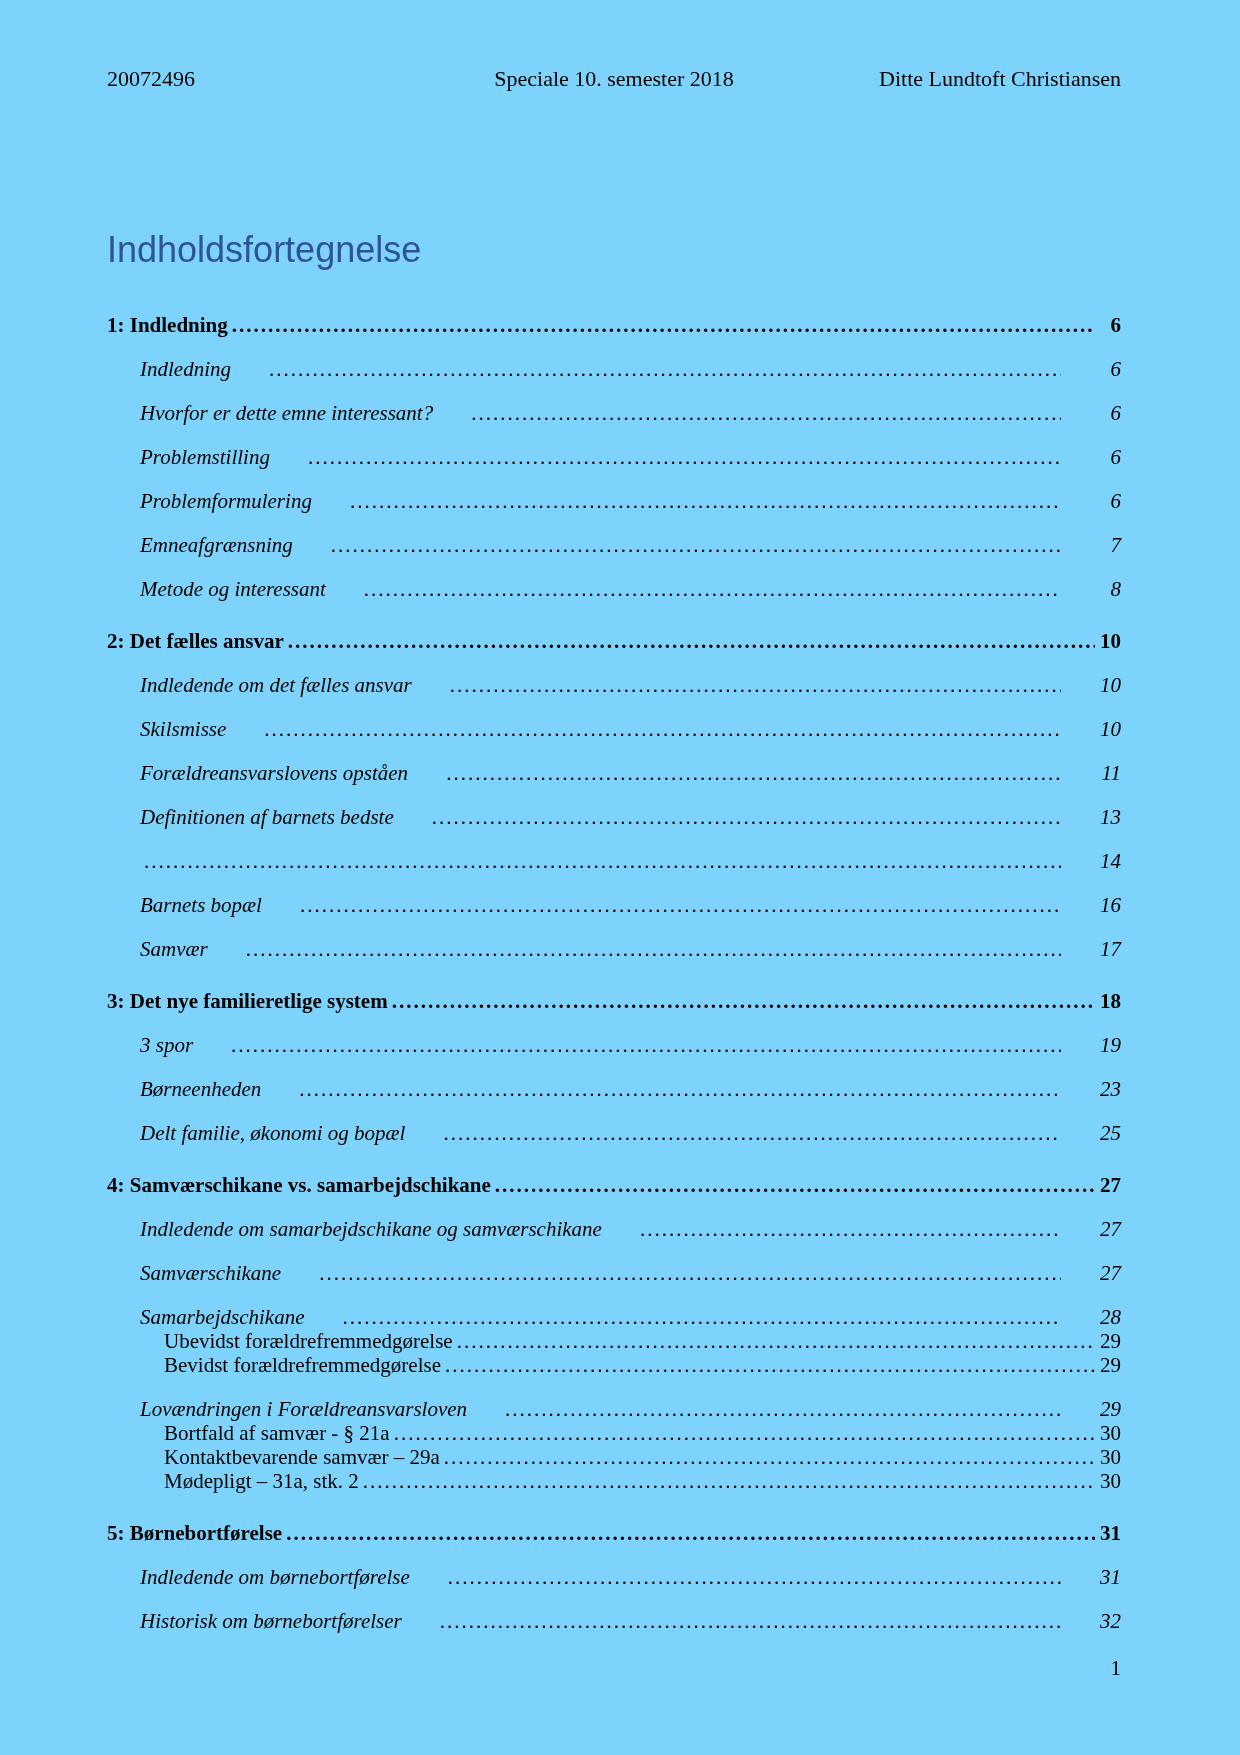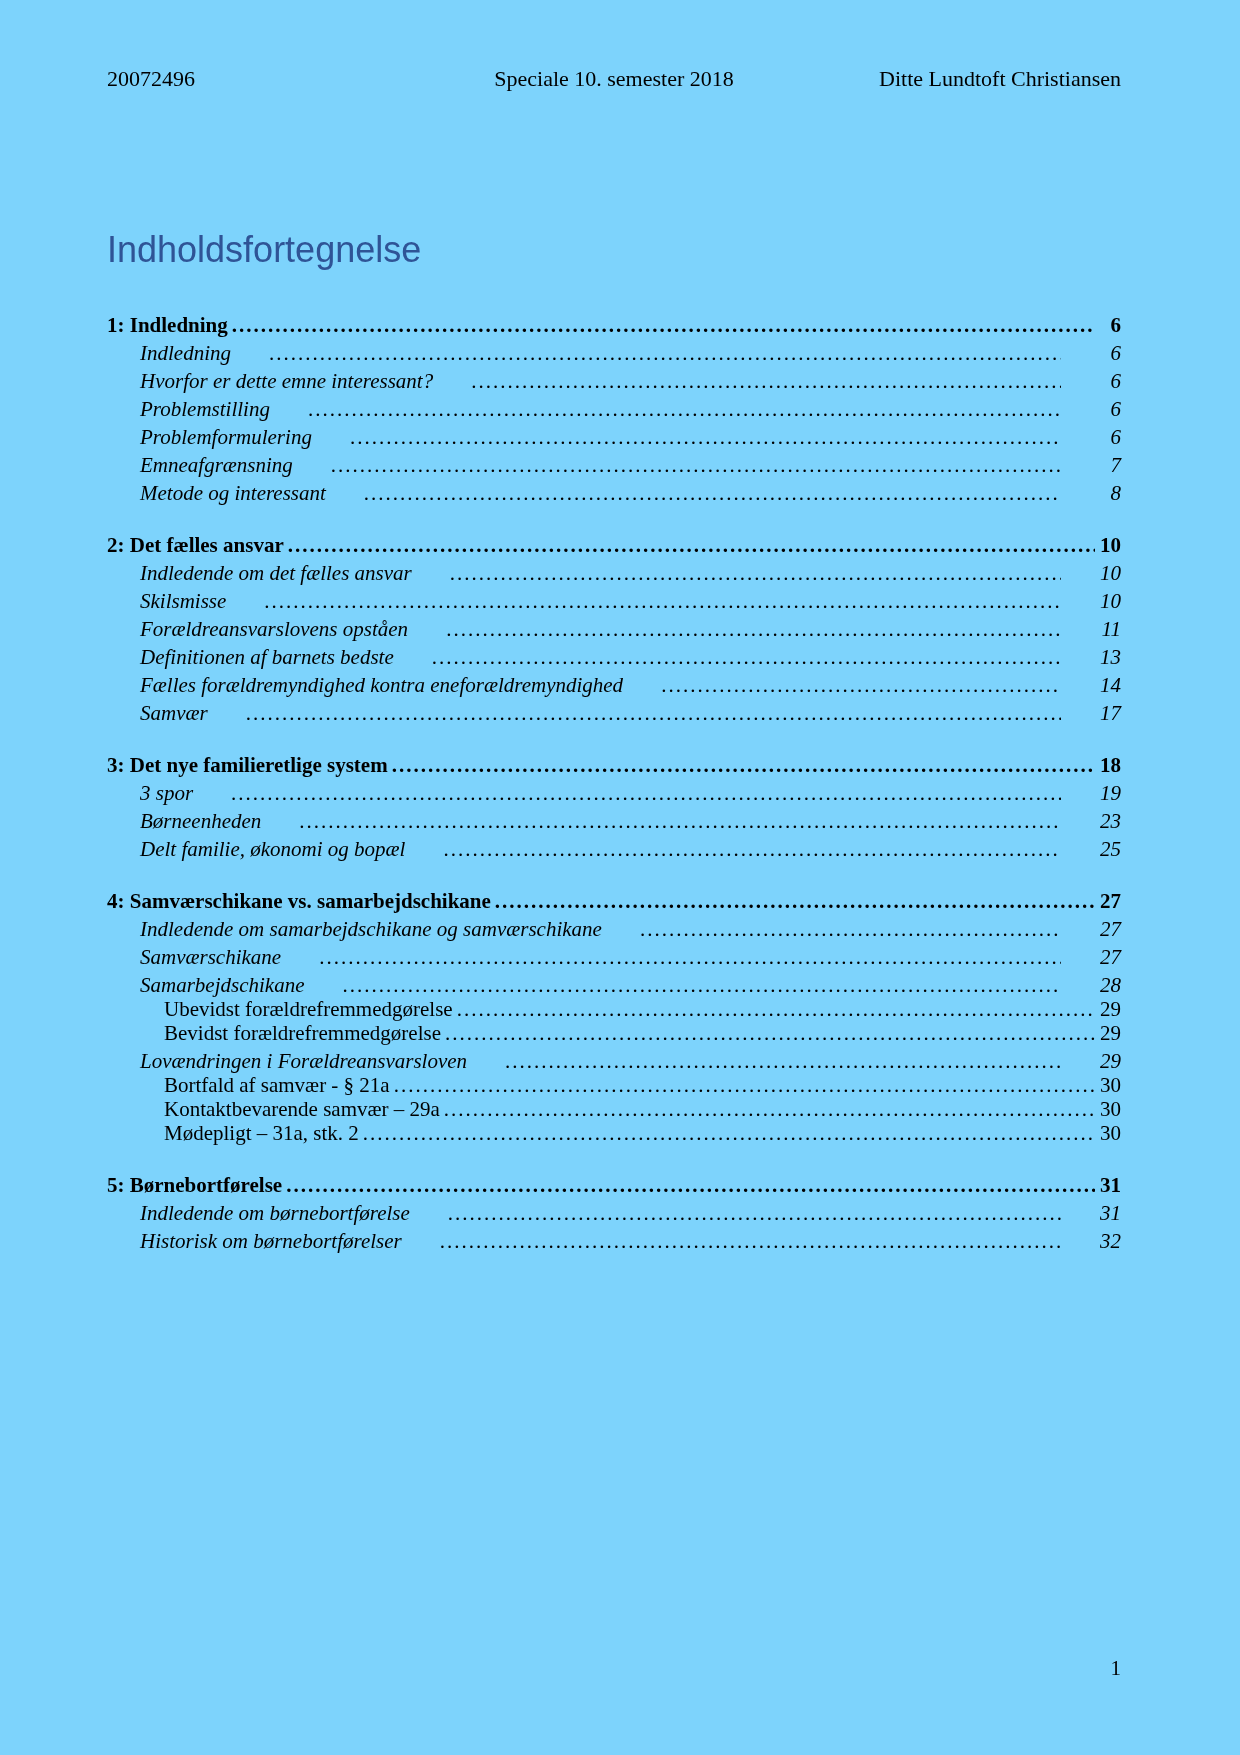--- a/index.html
+++ b/index.html
@@ -44,21 +44,21 @@
   
   .toc-list {
     position: absolute;
     left: 107px;
     top: 313px;
     width: 1014px;
     font-size: 21px;
   }
   .toc-row { display: flex; line-height: 24px; }
   .toc-row.lvl1 { font-weight: bold; margin-top: 28px; }
-  .toc-row.lvl2 { font-style: italic; padding-left: 33px; margin-top: 4px; gap: 34px; }
+  .toc-row.lvl2 { font-style: italic; padding-left: 33px; margin-top: 20px; gap: 34px; }
   .toc-row.lvl3 { padding-left: 57px; margin-top: 0; }
   .toc-list .toc-row:first-child { margin-top: 0; }
 
   .toc-label { white-space: nowrap; }
   .dot-leader {
     flex: 1;
     overflow: hidden;
     white-space: nowrap;
     letter-spacing: 2px;
     padding-left: 4px;
@@ -153,25 +153,29 @@
       <span class="toc-label">Forældreansvarslovens opståen</span>
       <span class="dot-leader"></span>
       <span class="toc-pagenum">11</span>
     </div>
       <div class="toc-row lvl2">
       <span class="toc-label">Definitionen af barnets bedste</span>
       <span class="dot-leader"></span>
       <span class="toc-pagenum">13</span>
     </div>
       <div class="toc-row lvl2">
-      <span class="toc-label">Fælles forældremyndighed kontra eneforældremyndighed</span>
       <span class="dot-leader"></span>
       <span class="toc-pagenum">14</span>
     </div>
       <div class="toc-row lvl2">
+      <span class="toc-label">Barnets bopæl</span>
+      <span class="dot-leader"></span>
+      <span class="toc-pagenum">16</span>
+    </div>
+      <div class="toc-row lvl2">
       <span class="toc-label">Samvær</span>
       <span class="dot-leader"></span>
       <span class="toc-pagenum">17</span>
     </div>
       <div class="toc-row lvl1">
       <span class="toc-label">3: Det nye familieretlige system</span>
       <span class="dot-leader"></span>
       <span class="toc-pagenum">18</span>
     </div>
       <div class="toc-row lvl2">

